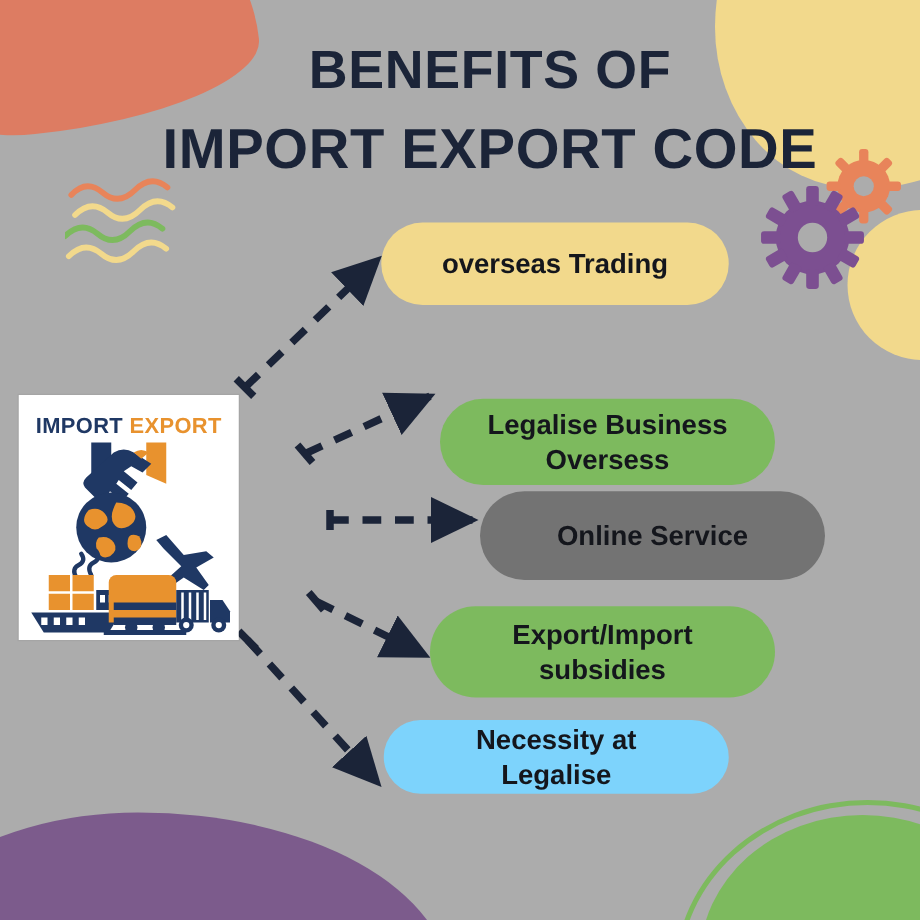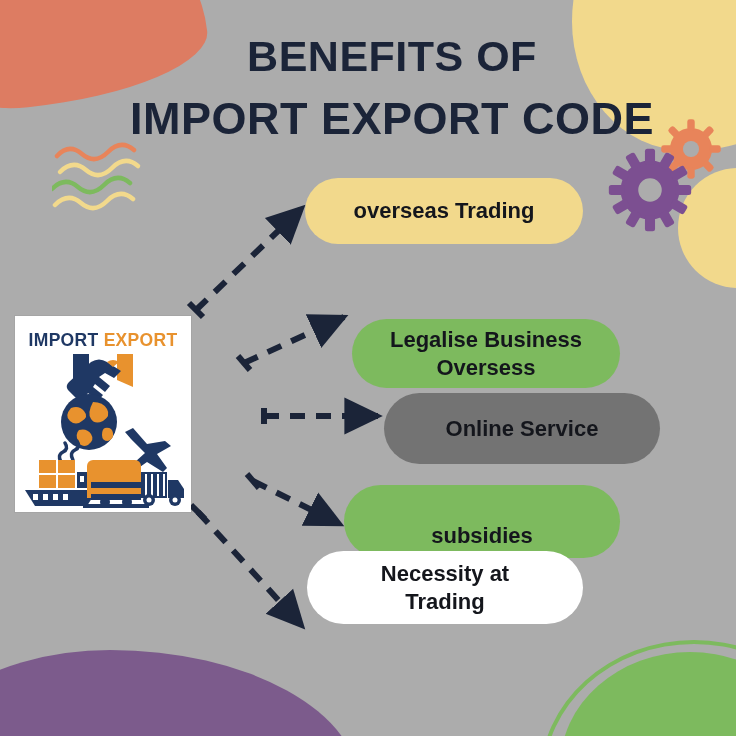--- a/index.html
+++ b/index.html
@@ -118,21 +118,21 @@
     font-size: 22px;
     line-height: 1.26;
     border-radius: 999px;
     padding: 6px 14px;
     box-sizing: border-box;
   }
   #pill-0 { left: 305px; top: 178px;  width: 278px; height: 66px; background: #F2D98C; }
   #pill-1 { left: 352px; top: 281px;  width: 268px; height: 69px; background: #7DBA5E; margin-top: 38px; }
   #pill-2 { left: 384px; top: 382px;  width: 276px; height: 71px; background: #737373; margin-top: 11px; }
   #pill-3 { left: 344px; top: 485px;  width: 276px; height: 73px; background: #7DBA5E; }
-  #pill-4 { left: 307px; top: 551px;  width: 276px; height: 73px; background: #ffffff; }
+  #pill-4 { left: 307px; top: 576px;  width: 276px; height: 59px; background: #7dd3fc; }
 </style>
 </head>
 <body>
 
 <div id="poster">
 
   <div class="deco" id="blob-coral"></div>
   <div class="deco" id="blob-yellow-tr"></div>
   <div class="deco" id="blob-yellow-right"></div>
   <div class="deco" id="blob-purple-bl"></div>
@@ -301,25 +301,25 @@
   </div>
 
   <div class="pill" id="pill-2">
     <span>
       <span>Online Service</span>
     </span>
   </div>
 
   <div class="pill" id="pill-3">
     <span>
-      <br>
+      <span>Export/Import</span><br>
       <span>subsidies</span>
     </span>
   </div>
 
   <div class="pill" id="pill-4">
     <span>
       <span>Necessity at</span><br>
-      <span>Trading</span>
+      <span>Legalise</span>
     </span>
   </div>
 
 </div>
 
 </body></html>

